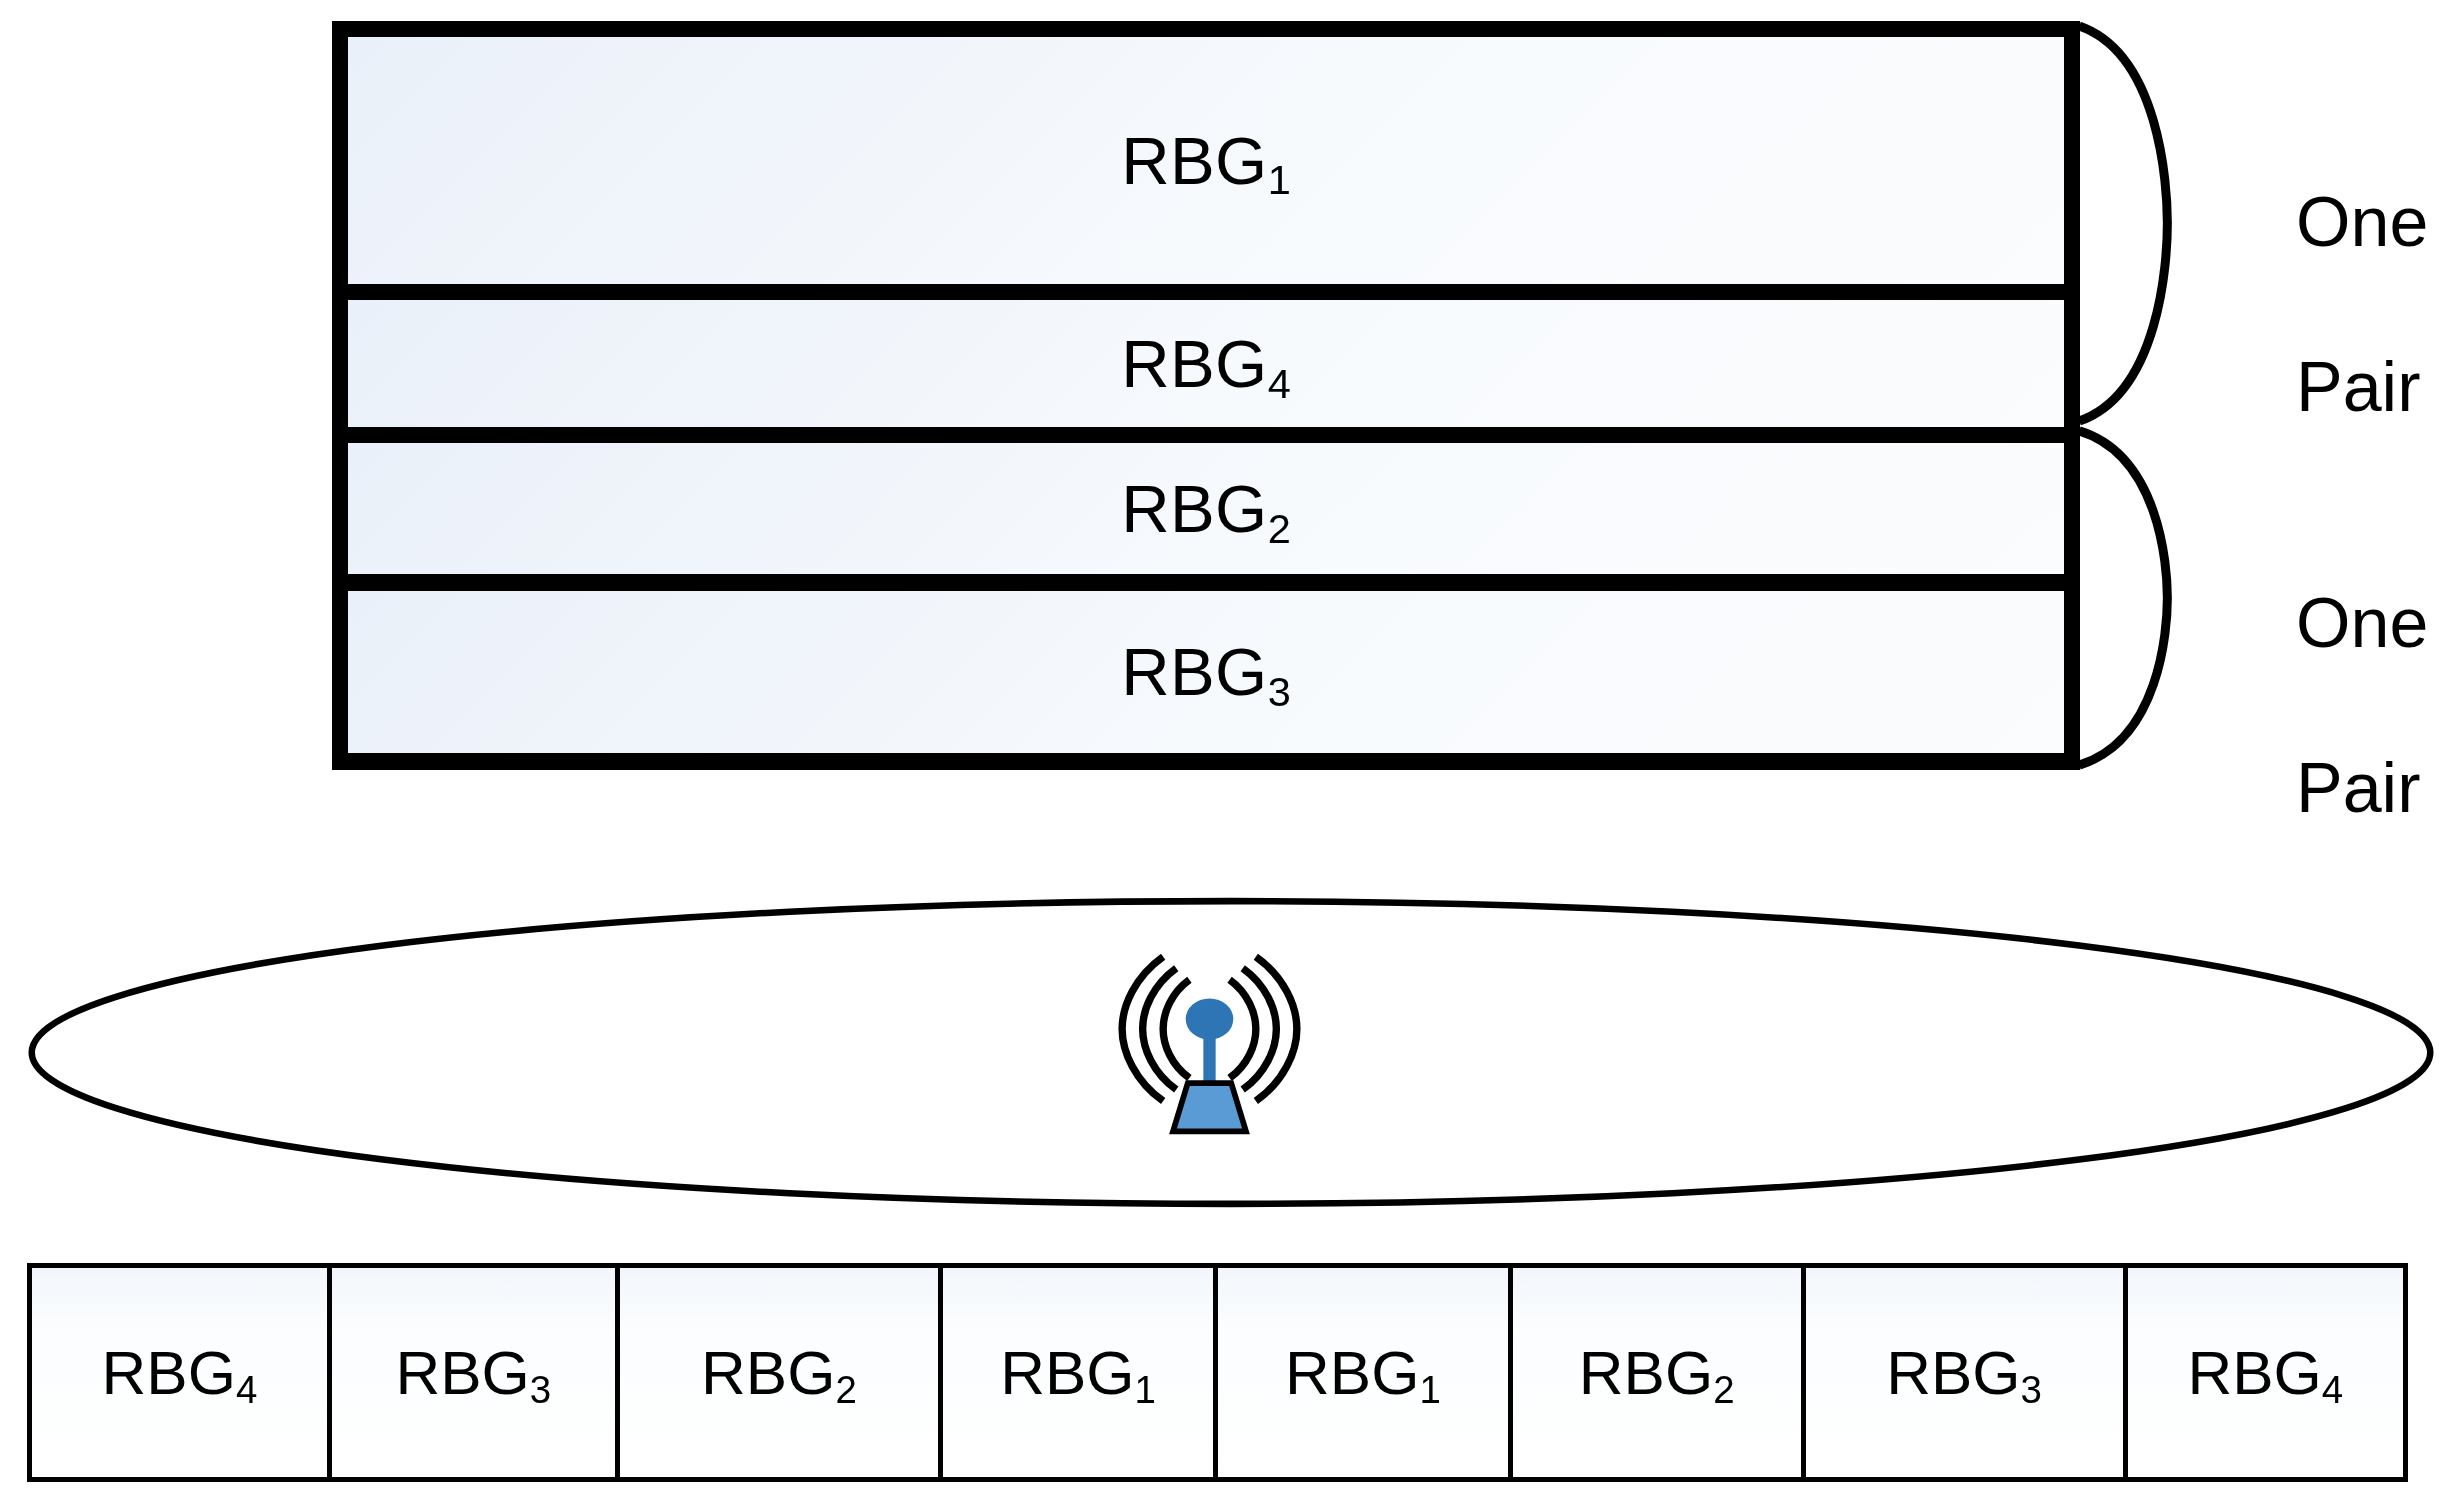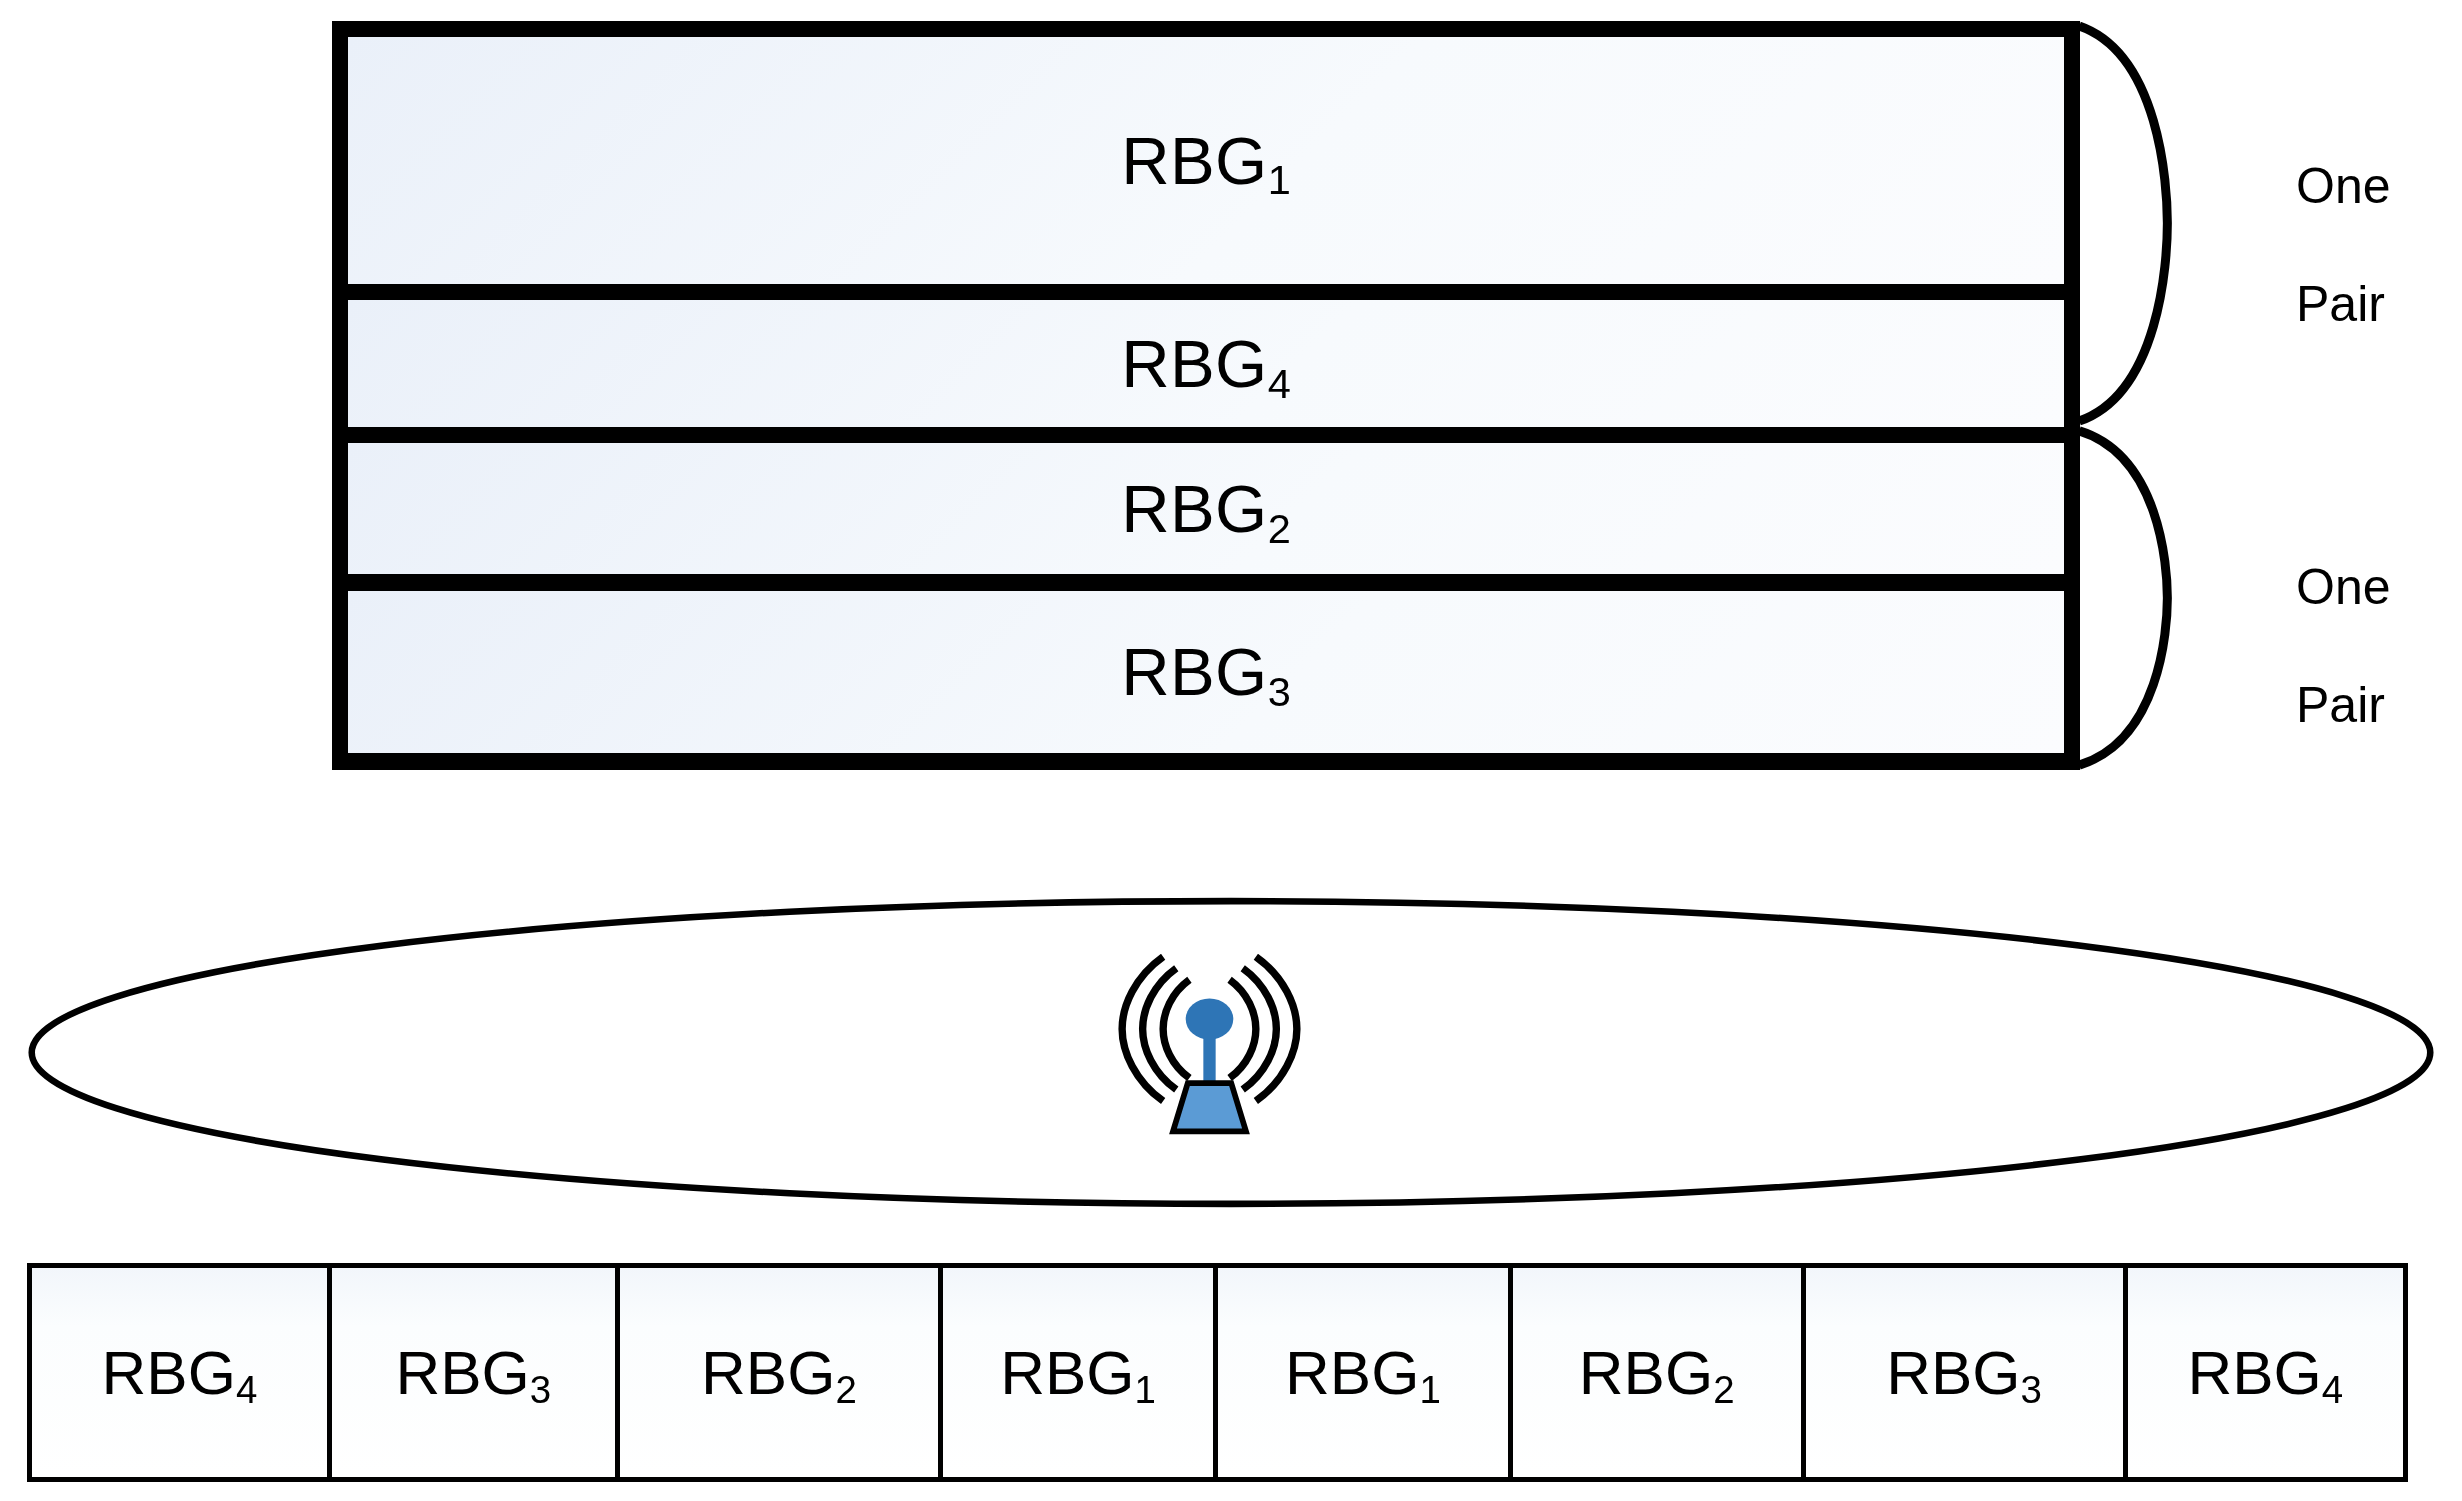--- a/index.html
+++ b/index.html
@@ -66,21 +66,21 @@
     left: 2063px;
     width: 106px;
   }
   #brace-1 { top: 20.5px;  height: 405px; }
   #brace-2 { top: 426px; height: 344px; }
   .brace svg { display: block; width: 100%; height: 100%; overflow: visible; }
 
   
   .pair-label {
     position: absolute;
-    font-size: 50px;
+    font-size: 70px;
     color: #000000;
     line-height: 1.18;
     text-align: left;
     white-space: pre-line;
   }
   #pair-label-1 { left: 2296px; top: 98px; }
   #pair-label-2 { left: 2296px; top: 499px; }
 
   
   #cell-ellipse {

